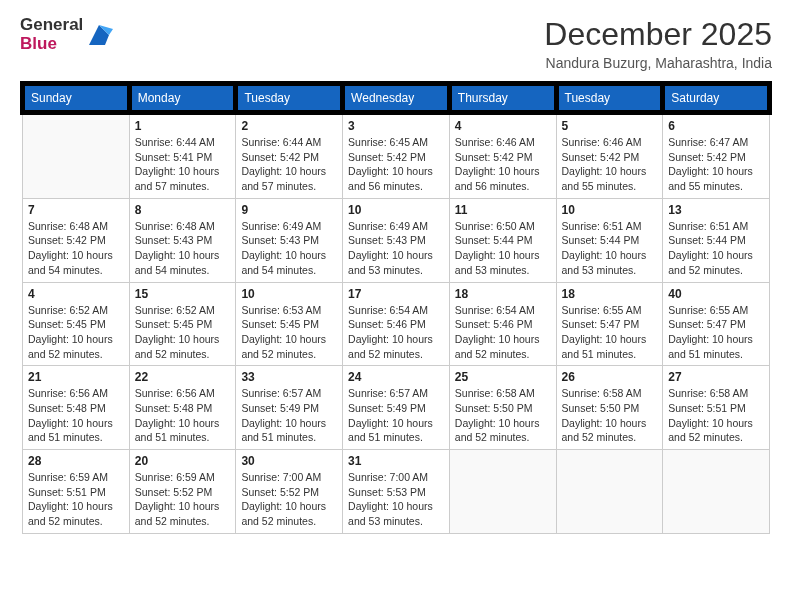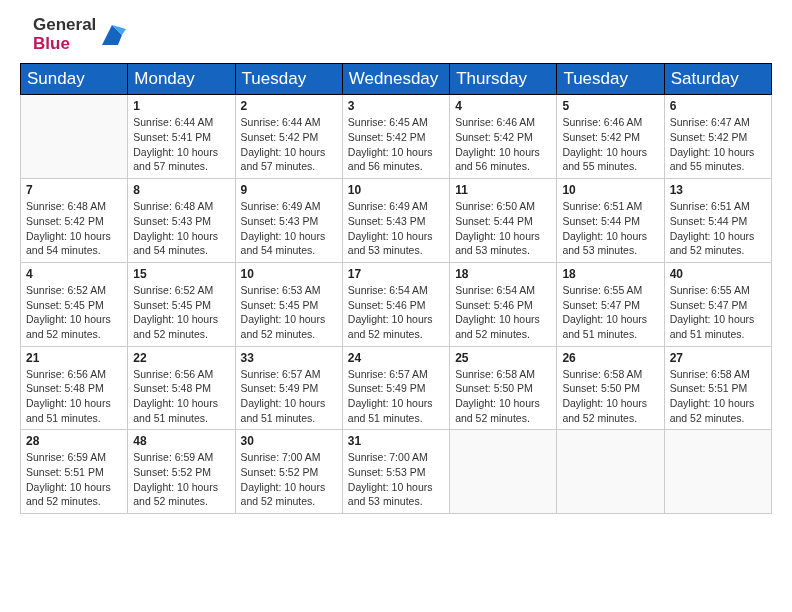--- a/index.html
+++ b/index.html
@@ -14,21 +14,20 @@
       width: 792px;
       height: 612px;
       background: #fff;
       padding: 16px 20px 10px 20px;
     }
     .header {
       display: flex;
       justify-content: space-between;
       align-items: flex-start;
       margin-bottom: 10px;
-      margin-left: 13px;
     }
     .logo {
       display: flex;
       align-items: center;
     }
     .logo-general { color: #333; }
     .logo-blue { color: #1565c0; }
     .logo-icon {
       width: 28px;
       height: 28px;
@@ -51,22 +50,22 @@
       width: 100%;
       border-collapse: collapse;
       font-size: 11px;
     }
     .calendar th {
       background-color: #1565c0;
       color: #fff;
       padding: 5px 6px;
       text-align: left;
       font-weight: normal;
-      font-size: 17px;
-      border: 1px solid #000000;
+      font-size: 12px;
+      border: 5px solid #000000;
     }
     .calendar td {
       border: 1px solid #ccc;
       padding: 4px 5px;
       vertical-align: top;
       width: calc(100% / 7);
       height: 82px;
       background: #fff;
     }
     .calendar td.empty {
@@ -97,20 +96,24 @@
             <div class="logo-general" style="font-size:17px;font-weight:bold;line-height:1.1;color:#333;">General</div>
             <div class="logo-blue" style="font-size:17px;font-weight:bold;line-height:1.1;color:#be185d;">Blue</div>
           </div>
           <svg class="logo-icon" viewBox="0 0 28 28" xmlns="http://www.w3.org/2000/svg">
             <polygon points="4,24 14,4 24,14 20,24" fill="#1565c0"></polygon>
             <polygon points="14,4 24,14 28,8" fill="#42a5f5"></polygon>
           </svg>
         </div>
       </div>
     </div>
+    <div class="title-block">
+      <div class="month-title">December 2025</div>
+      <div class="location">Nandura Buzurg, Maharashtra, India</div>
+    </div>
   </div>
 
   <table class="calendar">
     <thead>
       <tr>
       <th>Sunday</th>
           <th>Monday</th>
           <th>Tuesday</th>
           <th>Wednesday</th>
           <th>Thursday</th>
@@ -235,21 +238,21 @@
             <span class="day-num">27</span>
             <div class="day-info">Sunrise: 6:58 AM<br>Sunset: 5:51 PM<br>Daylight: 10 hours<br>and 52 minutes.</div>
           </td>
         </tr>
         <tr>
           <td>
             <span class="day-num">28</span>
             <div class="day-info">Sunrise: 6:59 AM<br>Sunset: 5:51 PM<br>Daylight: 10 hours<br>and 52 minutes.</div>
           </td>
           <td>
-            <span class="day-num">48</span>
+            <span class="day-num">20</span>
             <div class="day-info">Sunrise: 6:59 AM<br>Sunset: 5:52 PM<br>Daylight: 10 hours<br>and 52 minutes.</div>
           </td>
           <td>
             <span class="day-num">30</span>
             <div class="day-info">Sunrise: 7:00 AM<br>Sunset: 5:52 PM<br>Daylight: 10 hours<br>and 52 minutes.</div>
           </td>
           <td>
             <span class="day-num">31</span>
             <div class="day-info">Sunrise: 7:00 AM<br>Sunset: 5:53 PM<br>Daylight: 10 hours<br>and 53 minutes.</div>
           </td>

